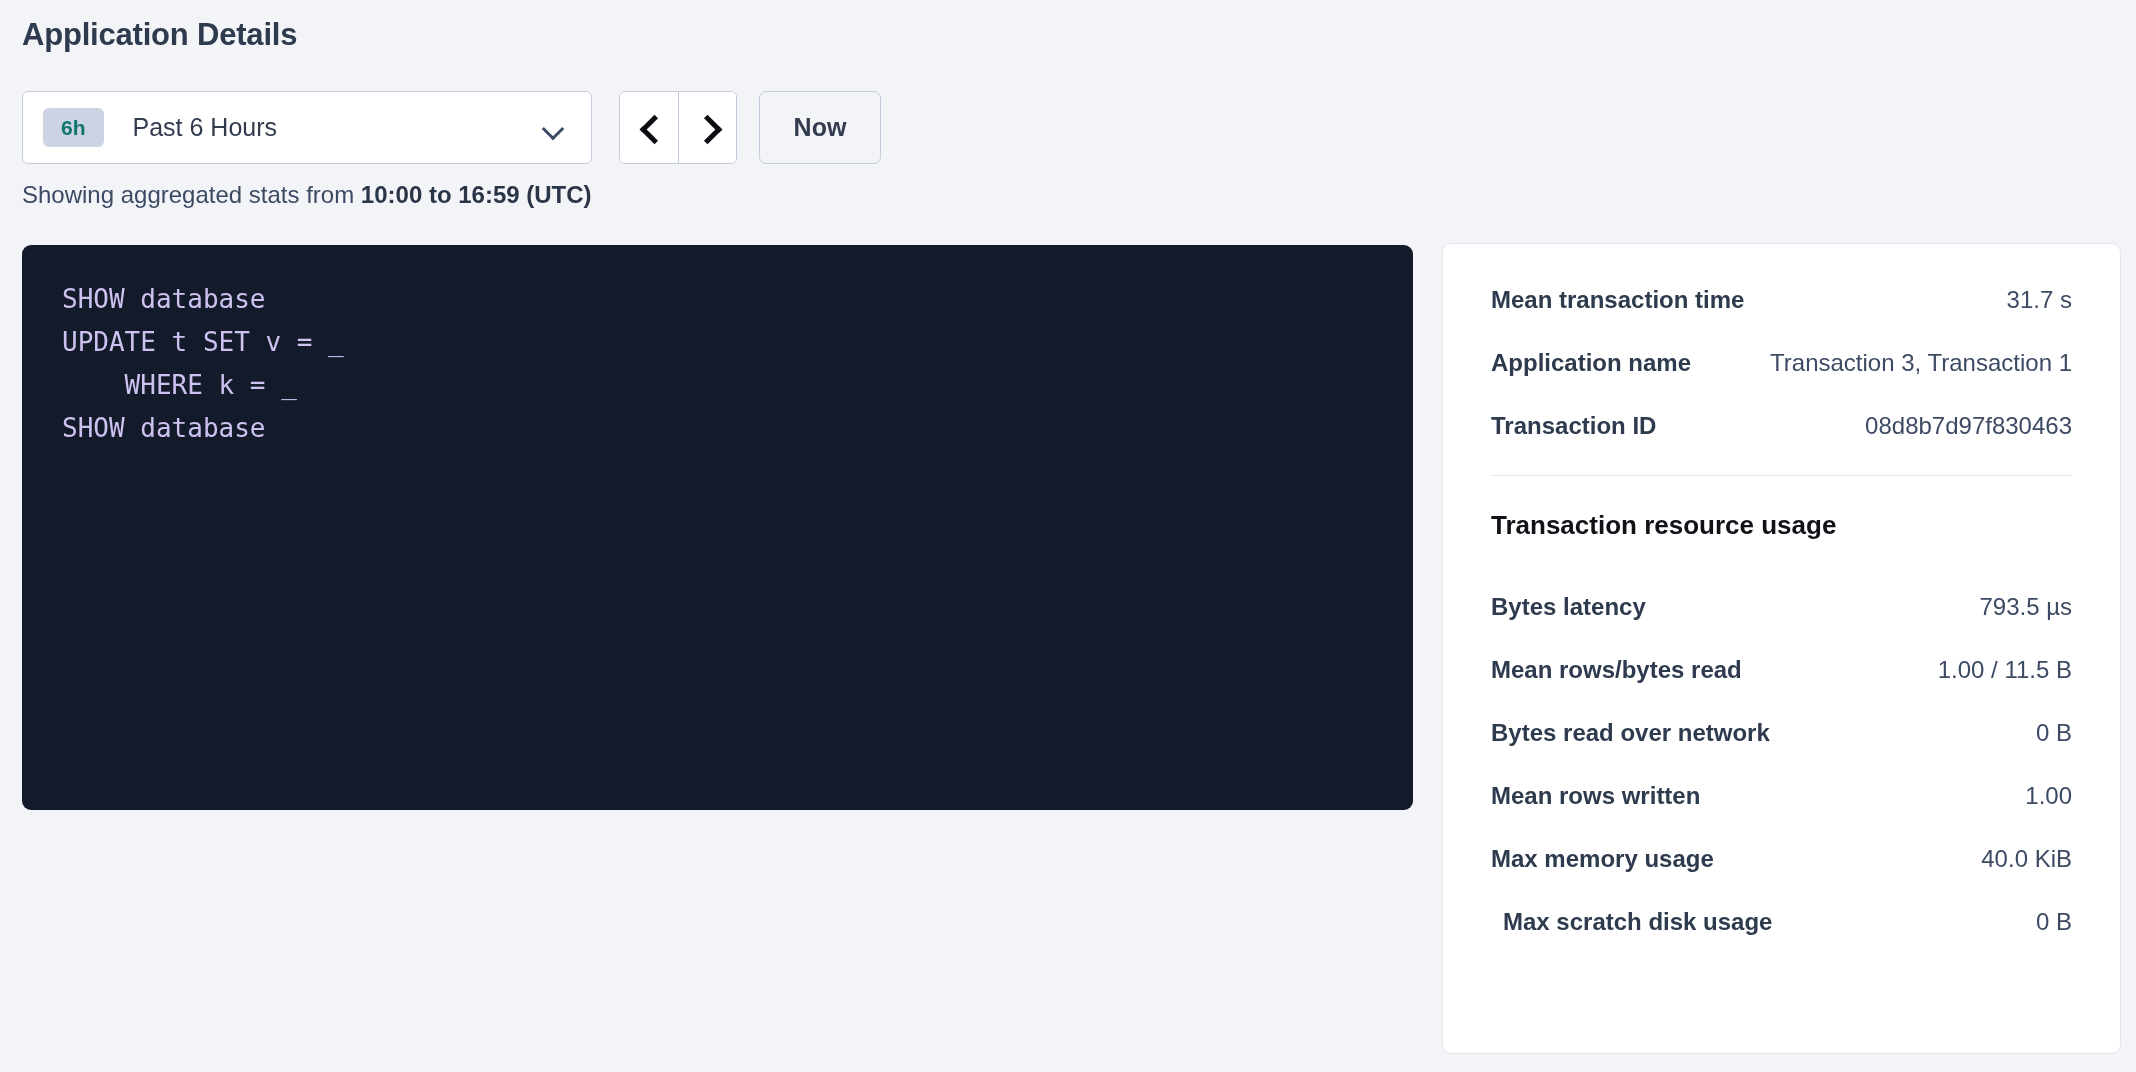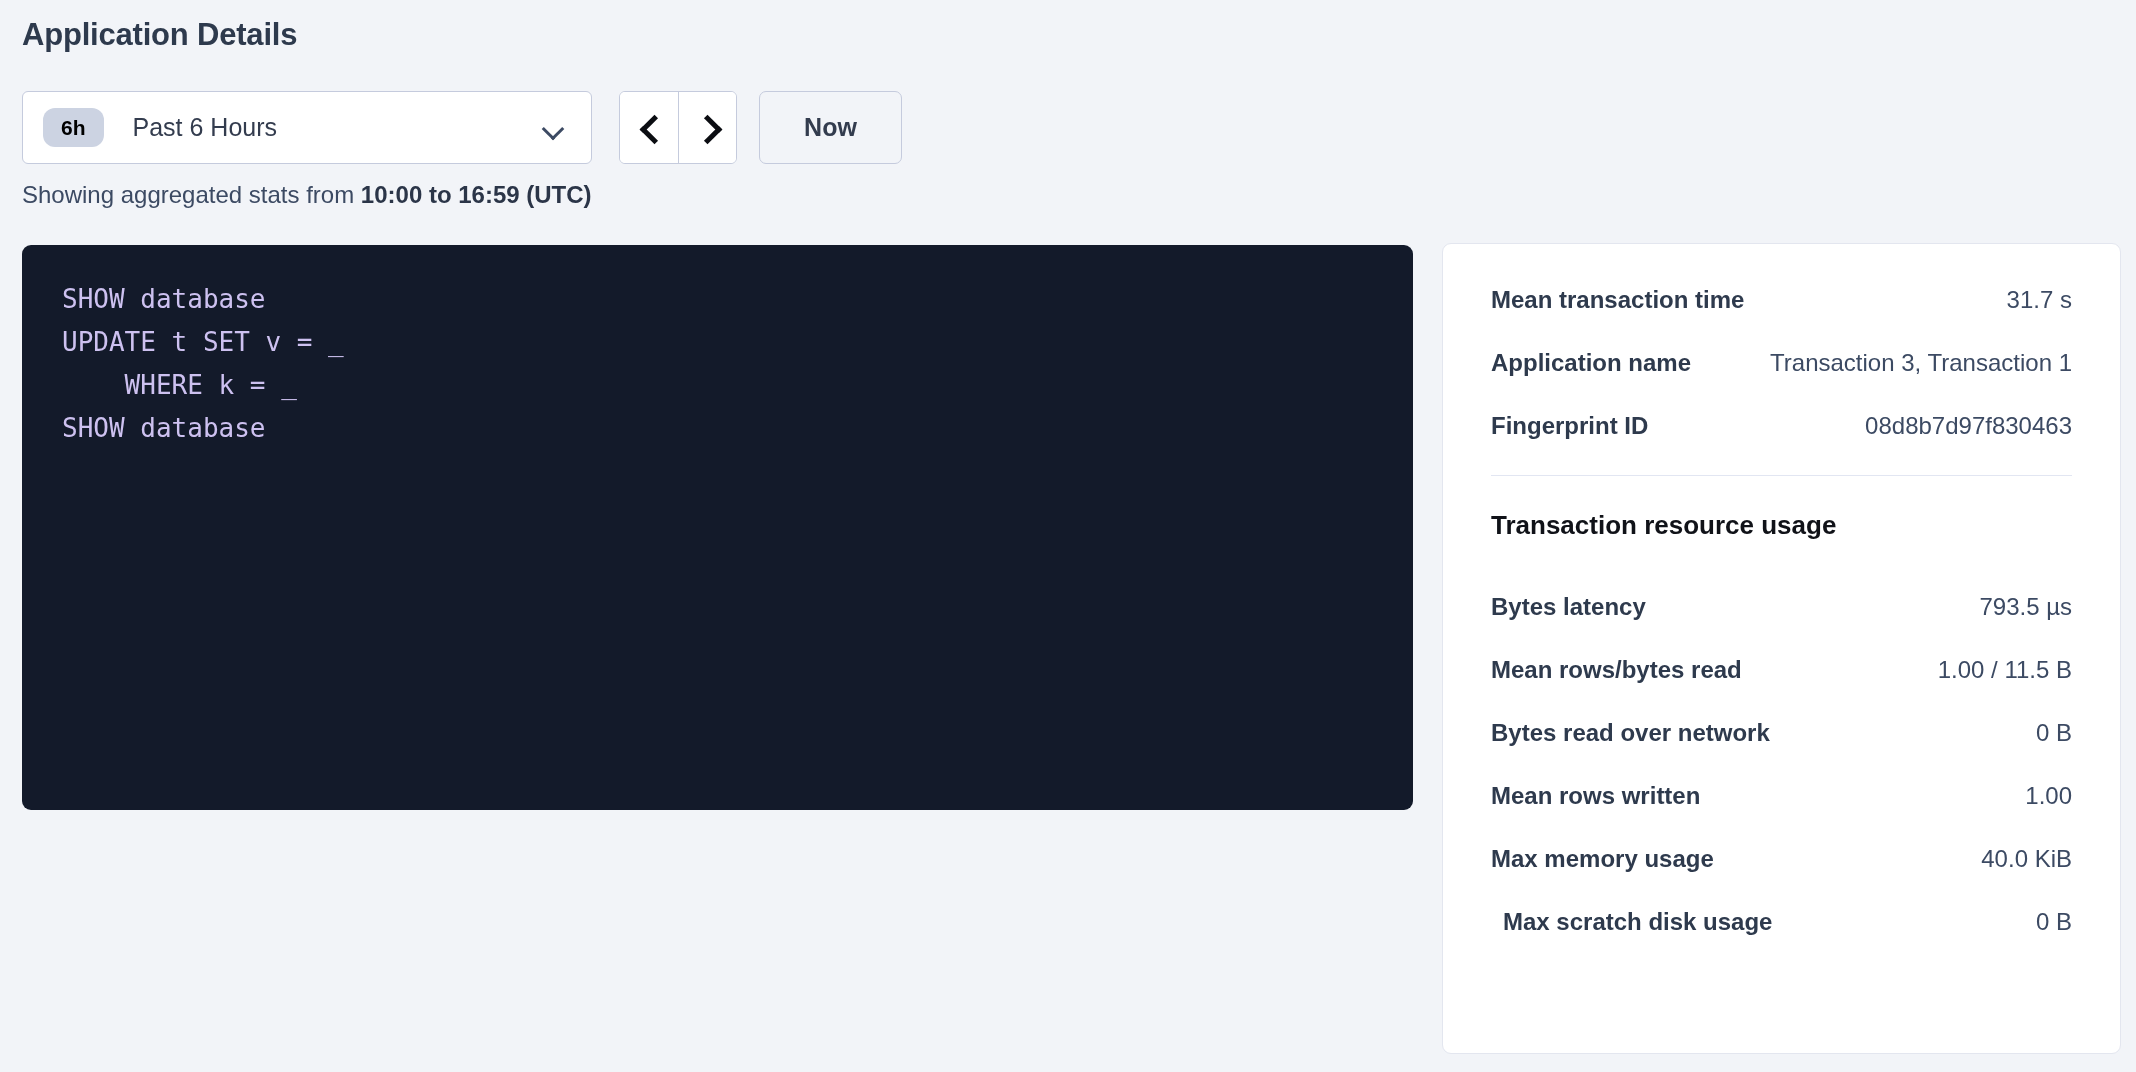--- a/index.html
+++ b/index.html
@@ -46,24 +46,24 @@
     border: 1px solid #c5cbdd;
     border-radius: 6px;
     display: flex;
     align-items: center;
     padding: 0 22px 0 20px;
     cursor: pointer;
   }
 
   .range-badge {
     background: #ccd3e2;
-    color: #000000;
+    color: #0f766e;
     font-size: 21px;
     font-weight: bold;
-    border-radius: 12px;
+    border-radius: 6px;
     padding: 9px 18px;
     line-height: 1;
   }
 
   .range-label {
     margin-left: 29px;
     font-size: 25px;
     color: #333c4e;
     flex: 1;
   }
@@ -132,21 +132,21 @@
     top: 1px;
     width: 16px;
     height: 16px;
     border-right: 5px solid #0b0d12;
     border-top: 5px solid #0b0d12;
     transform: rotate(45deg);
   }
 
   .now-btn {
     margin-left: 22px;
-    width: 143px;
+    width: 122px;
     height: 73px;
     background: transparent;
     border: 1px solid #c5cbdd;
     border-radius: 7px;
     font-family: "Liberation Sans", sans-serif;
     font-size: 25px;
     font-weight: bold;
     color: #333c4e;
     cursor: pointer;
   }
@@ -272,21 +272,21 @@
 
     <div class="stat-row">
       <span class="stat-label">Mean transaction time</span>
       <span class="stat-value">31.7 s</span>
     </div>
     <div class="stat-row">
       <span class="stat-label">Application name</span>
       <span class="stat-value">Transaction 3, Transaction 1</span>
     </div>
     <div class="stat-row">
-      <span class="stat-label">Fingerprint ID</span>
+      <span class="stat-label">Transaction ID</span>
       <span class="stat-value">08d8b7d97f830463</span>
     </div>
 
     <div class="panel-divider"></div>
 
     <div class="section-heading">Transaction resource usage</div>
 
     <div class="stat-row">
       <span class="stat-label">Bytes latency</span>
       <span class="stat-value">793.5 µs</span>

